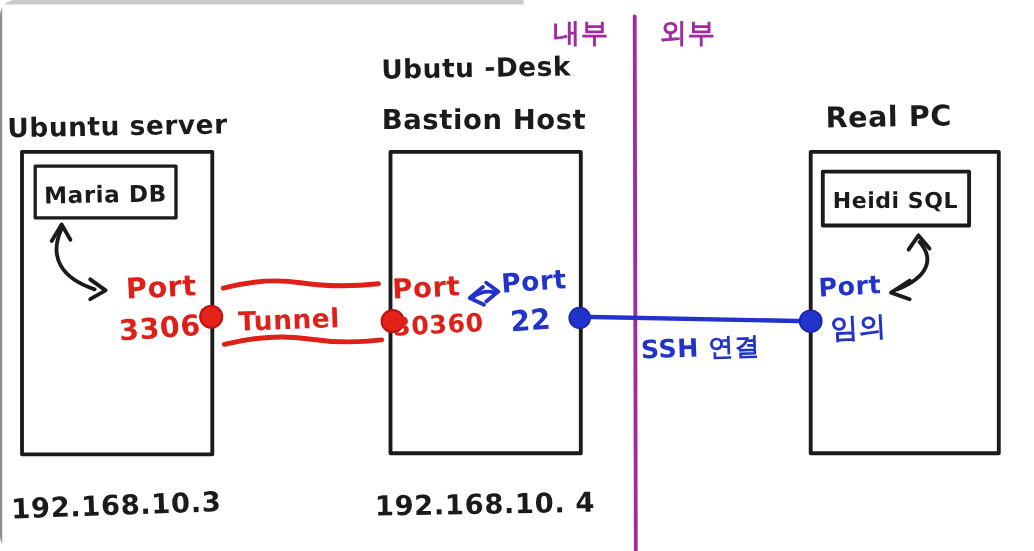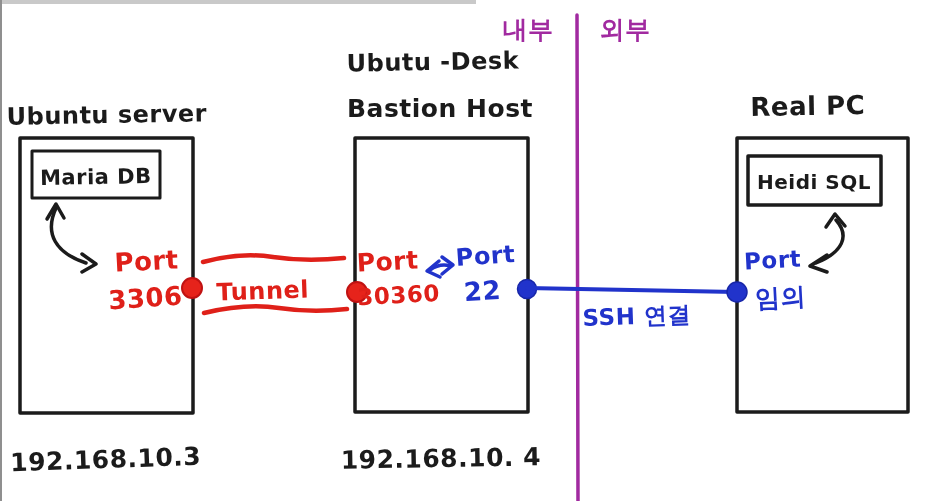--- a/index.html
+++ b/index.html
@@ -1,17 +1,17 @@
 <!DOCTYPE html>
 <html><head>
 <meta charset="utf-8">
 <style>
   html,body{margin:0;padding:0;background:#ffffff;}
   .stage{position:relative;width:940px;height:501px;background:#ffffff;overflow:hidden;
-         font-family:"DejaVu Sans", sans-serif;}
+         font-family:"DejaVu Sans", sans-serif;border-radius:14px;}
   .edge-top{position:absolute;left:0;top:0;width:476px;height:4px;background:#c9c9c9;}
   .edge-left{position:absolute;left:0;top:0;width:2px;height:501px;background:#8f8f8f;}
   svg{position:absolute;left:0;top:0;}
   text{font-family:"DejaVu Sans", sans-serif;font-weight:600;letter-spacing:0.5px;}
   .ink-t{fill:#1b1b1b;}
   .red-t{fill:#df2019;}
   .blue-t{fill:#2133cb;}
   .purple-t{fill:#a12aa0;}
   .ink-s{stroke:#1b1b1b;fill:none;stroke-linecap:round;stroke-linejoin:round;}
   .red-s{stroke:#df2019;fill:none;stroke-linecap:round;stroke-linejoin:round;}

